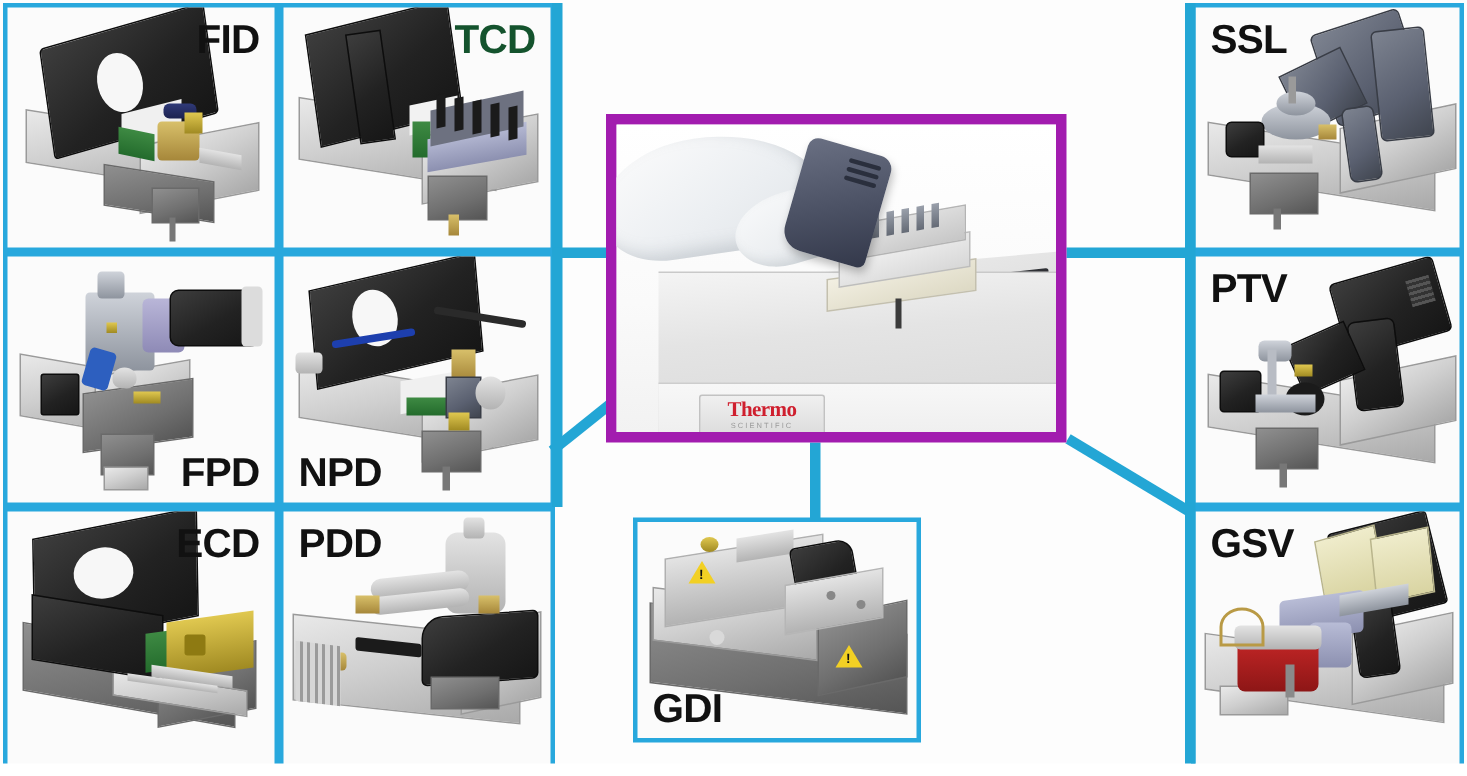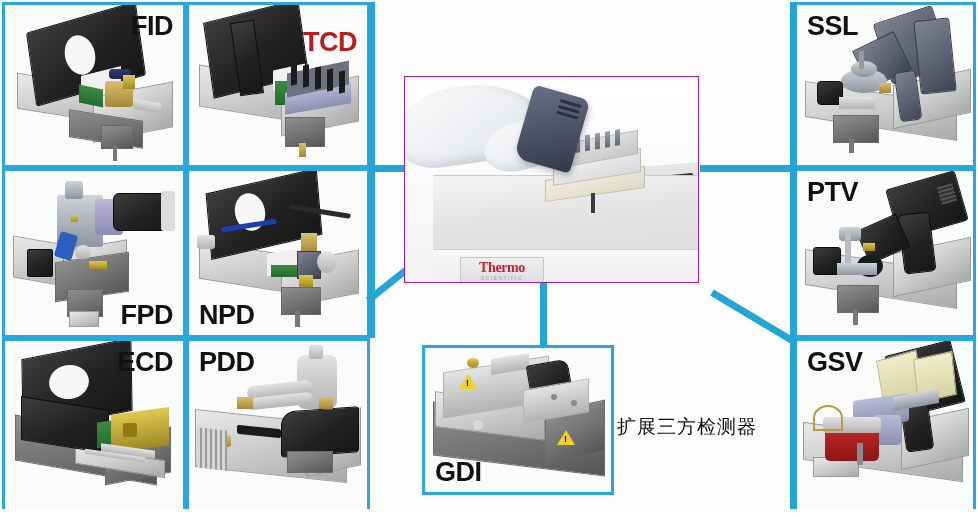--- a/index.html
+++ b/index.html
@@ -74,21 +74,21 @@
   }
   .warn::after{content:"!";position:absolute;left:-2px;top:4px;font-size:9px;color:#111;font-weight:bold;}
 
   
   .conn{position:absolute;background:#23a6d5;z-index:3;}
   .conn-d{position:absolute;background:#23a6d5;z-index:3;transform-origin:0 50%;}
 
   
   #center-photo{
     position:absolute;left:404px;top:76px;width:293px;height:205px;
-    border:1px solid #a21caf;background:#fff;overflow:hidden;z-index:4;
+    border:7px solid #a21caf;background:#fff;overflow:hidden;z-index:4;
   }
   .photo-bg{position:absolute;inset:0;background:linear-gradient(180deg,#ffffff 0%,#fafafa 58%,#f2f2f2 100%);}
   .gc-body{
     position:absolute;left:28px;top:98px;width:275px;height:118px;
     background:linear-gradient(175deg,#f4f4f4 0%,#e4e4e4 35%,#d6d6d6 100%);
     border-top:1px solid #c9c9c9;
   }
   .gc-top{
     position:absolute;left:30px;top:96px;width:272px;height:52px;
     background:linear-gradient(170deg,#efefef,#d9d9d9);
@@ -218,21 +218,21 @@
         <div class="sh" style="left:84px;top:62px;width:32px;height:20px;background:#f2f2f2;transform:skewY(-12deg);"></div>
         <div class="sh pcb-green" style="left:86px;top:76px;width:12px;height:24px;"></div>
         <div class="sh lav" style="left:96px;top:82px;width:66px;height:22px;transform:skewY(-10deg);"></div>
         <div class="sh" style="left:98px;top:62px;width:62px;height:24px;background:#6d7180;transform:skewY(-12deg);"></div>
         <div class="sh blackbar" style="left:102px;top:58px;width:6px;height:22px;transform:skewY(-12deg);"></div>
         <div class="sh blackbar" style="left:114px;top:60px;width:6px;height:22px;transform:skewY(-12deg);"></div>
         <div class="sh blackbar" style="left:126px;top:62px;width:6px;height:22px;transform:skewY(-12deg);"></div>
         <div class="sh blackbar" style="left:138px;top:64px;width:6px;height:22px;transform:skewY(-12deg);"></div>
         <div class="sh blackbar" style="left:150px;top:66px;width:6px;height:22px;transform:skewY(-12deg);"></div>
         </div>
-        <div class="label lab-tr" style="color: #b91c1c; margin-top: 16px;">TCD</div>
+        <div class="label lab-tr" style="color: #14532d;">TCD</div>
       </div>
       <div class="panel" style="left: 794px; top: 2px; width: 182px; height: 166px; border-color: rgb(40, 168, 221);">
         <div class="art">
           <div class="sh base-main" style="left:8px;top:88px;width:150px;height:34px;transform:skewY(9deg);"></div>
         <div class="sh base-main" style="left:96px;top:72px;width:76px;height:42px;transform:skewY(-12deg);"></div>
         <div class="sh base-dark" style="left:36px;top:110px;width:44px;height:26px;"></div>
         <div class="sh" style="left:52px;top:134px;width:5px;height:14px;background:#777;"></div>
         <div class="sh cover-grey" style="left:84px;top:8px;width:60px;height:62px;transform:rotate(-18deg);border-radius:4px;"></div>
         <div class="sh cover-grey" style="left:120px;top:14px;width:34px;height:72px;transform:rotate(-6deg);border-radius:4px;"></div>
         <div class="sh cover-grey" style="left:62px;top:34px;width:44px;height:40px;transform:rotate(-26deg);"></div>
@@ -421,15 +421,14 @@
     <div class="stem"></div>
 
     <div class="glove"></div>
     <div class="glove2"></div>
     <div class="mod-hand">
         <i></i>
       </div>
   </div>
 
 
-  <div id="gdi-caption">扩展三方检测器</div>
 
 </div>
 
 </body></html>

